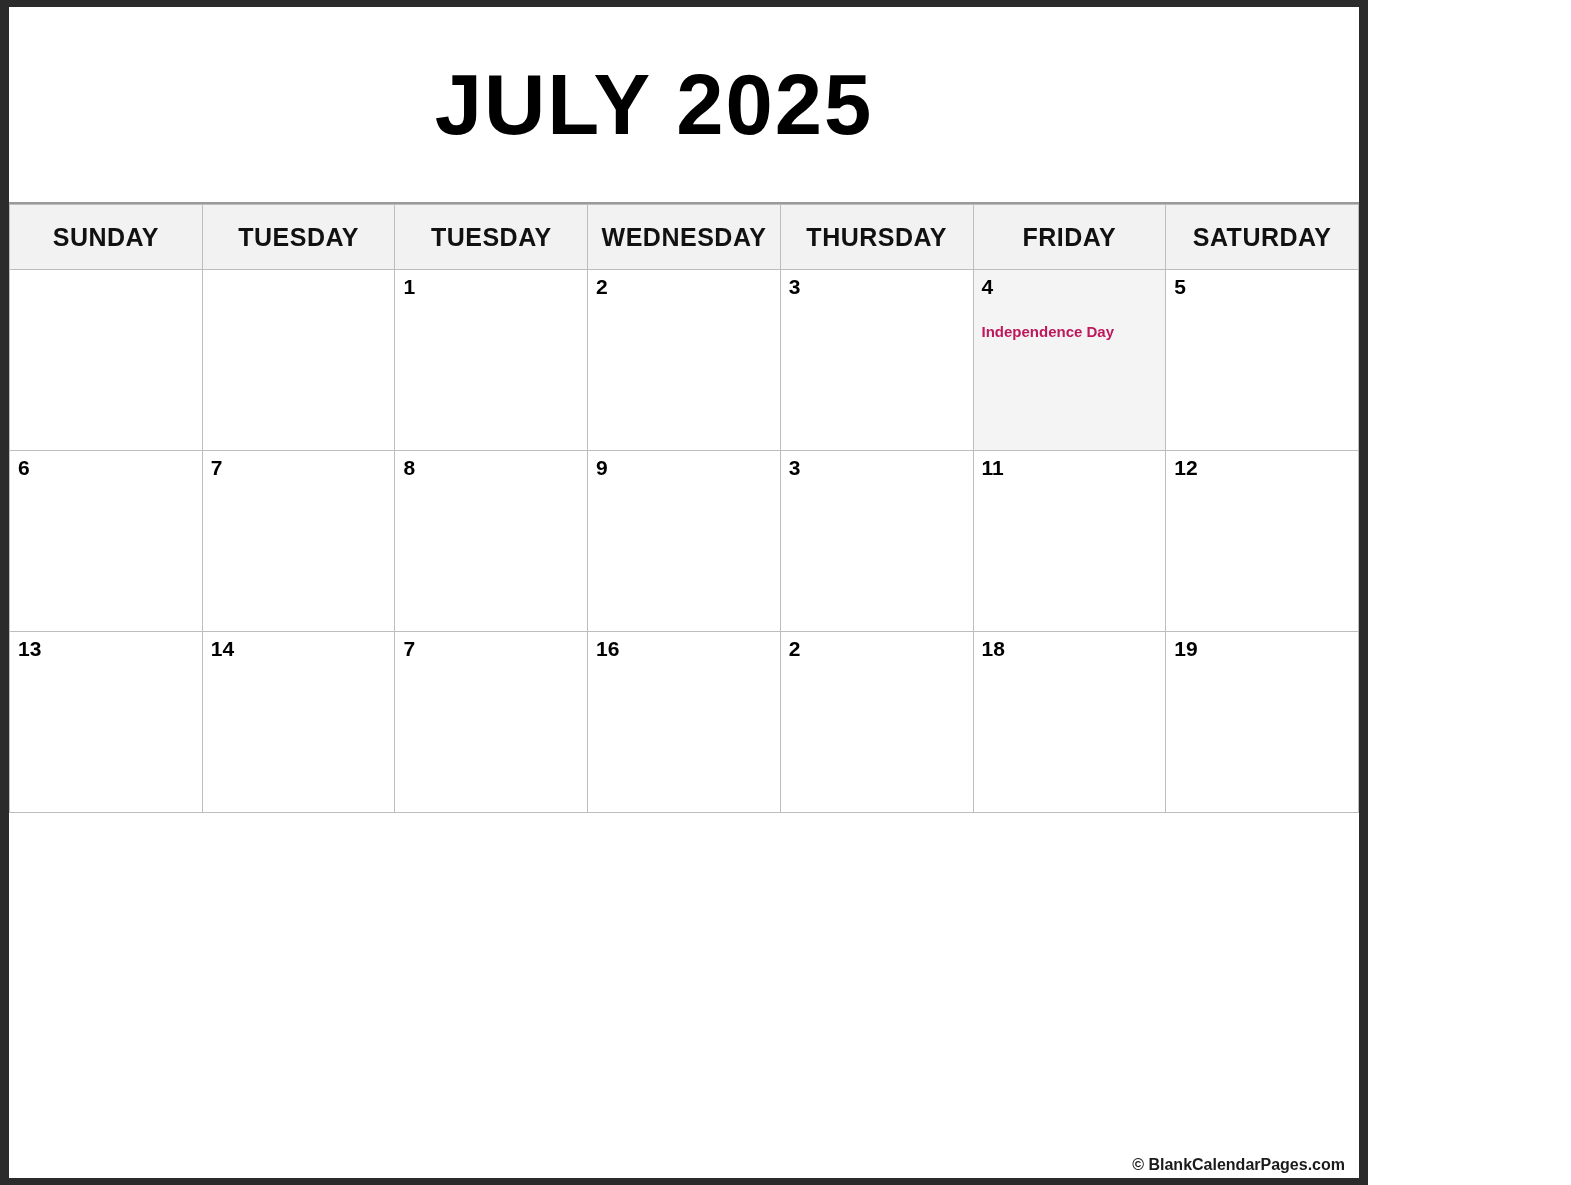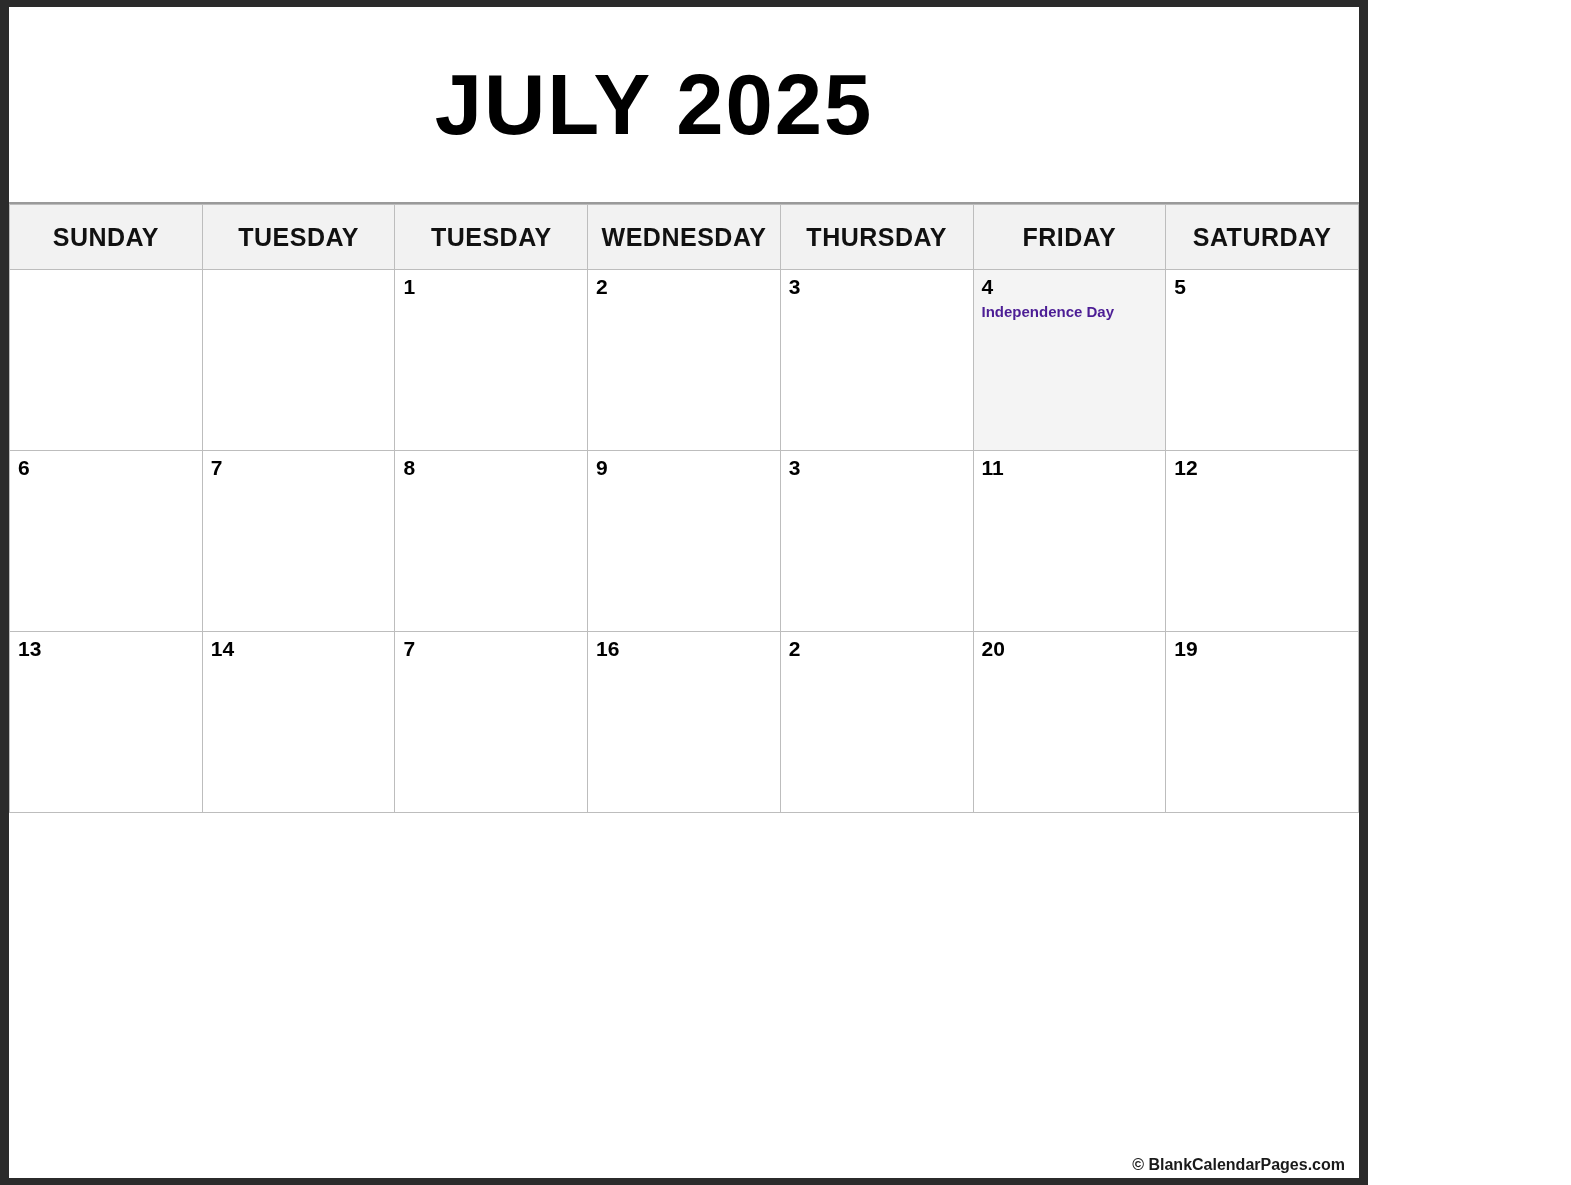--- a/index.html
+++ b/index.html
@@ -81,23 +81,24 @@
   .daynum {
     font-size: 21px;
     font-weight: bold;
     color: #000000;
     padding: 6px 0 0 8px;
     line-height: 1;
   }
   .holiday {
     font-size: 15px;
     font-weight: bold;
-    color: #4c1d95;
+    color: #be185d;
     padding: 6px 6px 0 8px;
     line-height: 1.25;
+    margin-top: 20px;
   }
 
   .footer {
     position: absolute;
     right: 14px;
     bottom: 4px;
     font-size: 16px;
     font-weight: bold;
     color: #1a1a1a;
     white-space: nowrap;
@@ -178,21 +179,21 @@
           <td class="cell">
             <div class="daynum">7</div>
           </td>
           <td class="cell">
             <div class="daynum">16</div>
           </td>
           <td class="cell">
             <div class="daynum">2</div>
           </td>
           <td class="cell">
-            <div class="daynum">20</div>
+            <div class="daynum">18</div>
           </td>
           <td class="cell">
             <div class="daynum">19</div>
           </td>
         </tr>
       </tbody>
   </table>
 
   <div class="footer">© BlankCalendarPages.com</div>
 </div>

